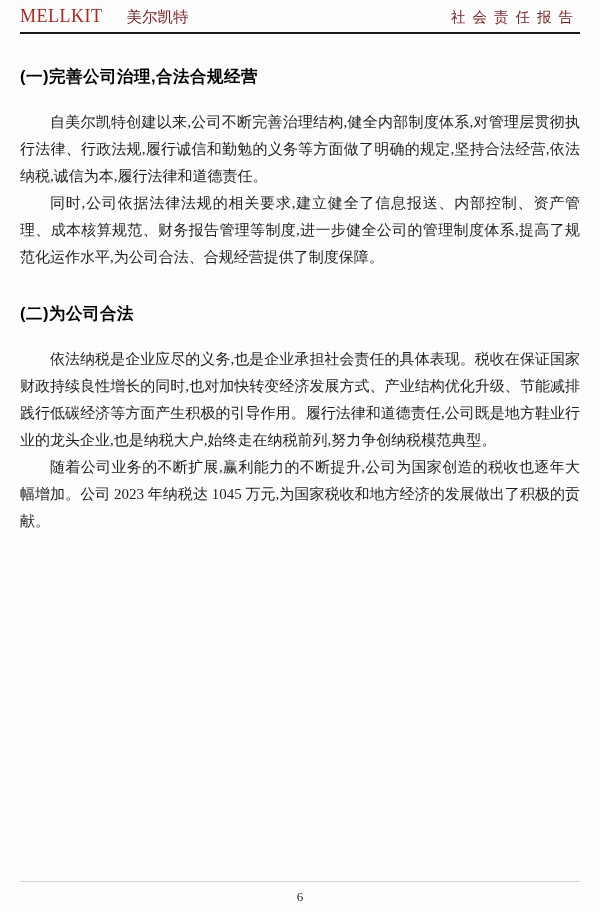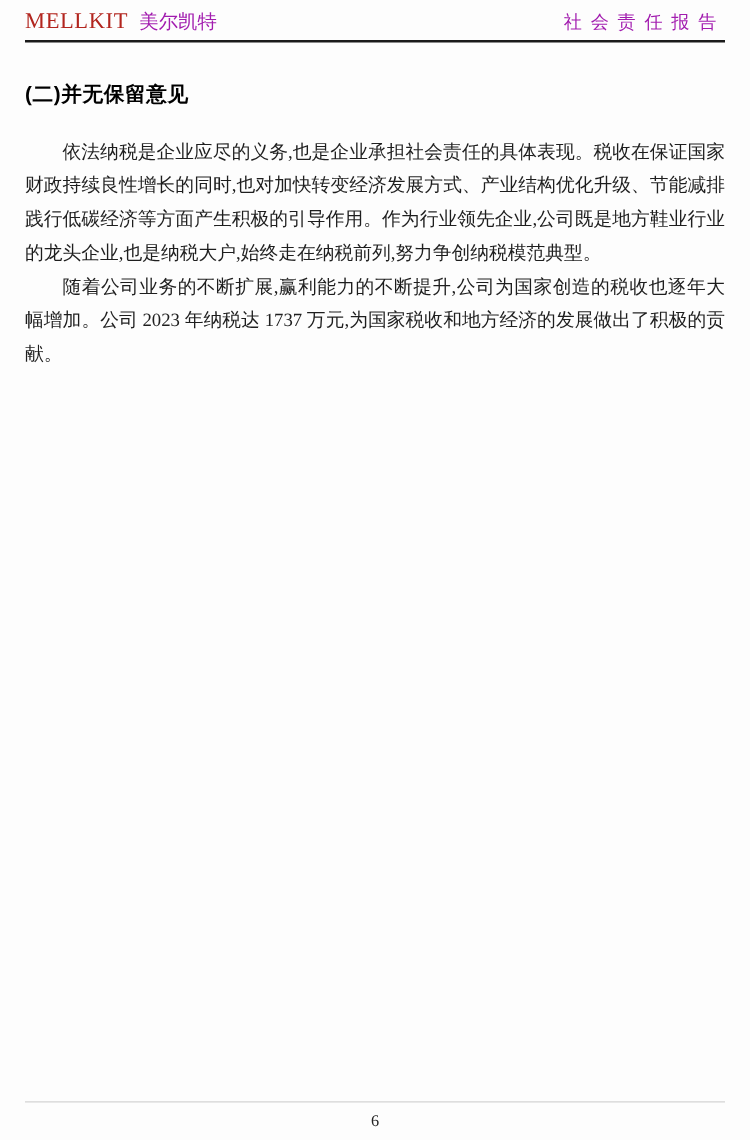--- a/index.html
+++ b/index.html
@@ -29,26 +29,26 @@
   .brand { white-space: nowrap; }
   .brand-latin {
     font-family: "Liberation Serif", serif;
     font-size: 18px;
     color: #b2251e;
     letter-spacing: 0.5px;
     text-align: center;
   }
   .brand-cn {
     font-size: 15.5px;
-    color: #a21caf;
-    margin-left: 5px;
+    color: #7f1d1d;
+    margin-left: 20px;
   }
   .report-title {
     font-size: 14.5px;
-    color: #a21caf;
+    color: #7f1d1d;
     letter-spacing: 7px;
     white-space: nowrap;
   }
   
   .page-title {
     margin: 19px 0 0 0;
     font-family: "Liberation Sans", sans-serif;
     font-weight: 700;
     font-size: 20.5px;
     line-height: 24px;
@@ -96,29 +96,32 @@
   <div class="page-header">
     <div class="brand">
       <span class="brand-latin">MELLKIT</span>
       <span class="brand-cn">美尔凯特</span>
     </div>
     <div class="report-title">社会责任报告</div>
   </div>
 
 
   <div>
+    <h2 class="section-heading">(一)完善公司治理,合法合规经营</h2>
     <div class="section-body">
+      <p>自美尔凯特创建以来,公司不断完善治理结构,健全内部制度体系,对管理层贯彻执行法律、行政法规,履行诚信和勤勉的义务等方面做了明确的规定,坚持合法经营,依法纳税,诚信为本,履行法律和道德责任。</p>
+      <p>同时,公司依据法律法规的相关要求,建立健全了信息报送、内部控制、资产管理、成本核算规范、财务报告管理等制度,进一步健全公司的管理制度体系,提高了规范化运作水平,为公司合法、合规经营提供了制度保障。</p>
     </div>
   </div>
 
   <div>
-    <h2 class="section-heading">(二)并无保留意见</h2>
+    <h2 class="section-heading">(二)为公司合法</h2>
     <div class="section-body">
-      <p>依法纳税是企业应尽的义务,也是企业承担社会责任的具体表现。税收在保证国家财政持续良性增长的同时,也对加快转变经济发展方式、产业结构优化升级、节能减排践行低碳经济等方面产生积极的引导作用。作为行业领先企业,公司既是地方鞋业行业的龙头企业,也是纳税大户,始终走在纳税前列,努力争创纳税模范典型。</p>
-      <p>随着公司业务的不断扩展,赢利能力的不断提升,公司为国家创造的税收也逐年大幅增加。公司 2023 年纳税达 1737 万元,为国家税收和地方经济的发展做出了积极的贡献。</p>
+      <p>依法纳税是企业应尽的义务,也是企业承担社会责任的具体表现。税收在保证国家财政持续良性增长的同时,也对加快转变经济发展方式、产业结构优化升级、节能减排践行低碳经济等方面产生积极的引导作用。履行法律和道德责任,公司既是地方鞋业行业的龙头企业,也是纳税大户,始终走在纳税前列,努力争创纳税模范典型。</p>
+      <p>随着公司业务的不断扩展,赢利能力的不断提升,公司为国家创造的税收也逐年大幅增加。公司 2023 年纳税达 1045 万元,为国家税收和地方经济的发展做出了积极的贡献。</p>
     </div>
   </div>
 
   <div>
   </div>
 
   <div class="page-footer">
     <span>6</span>
   </div>
 

